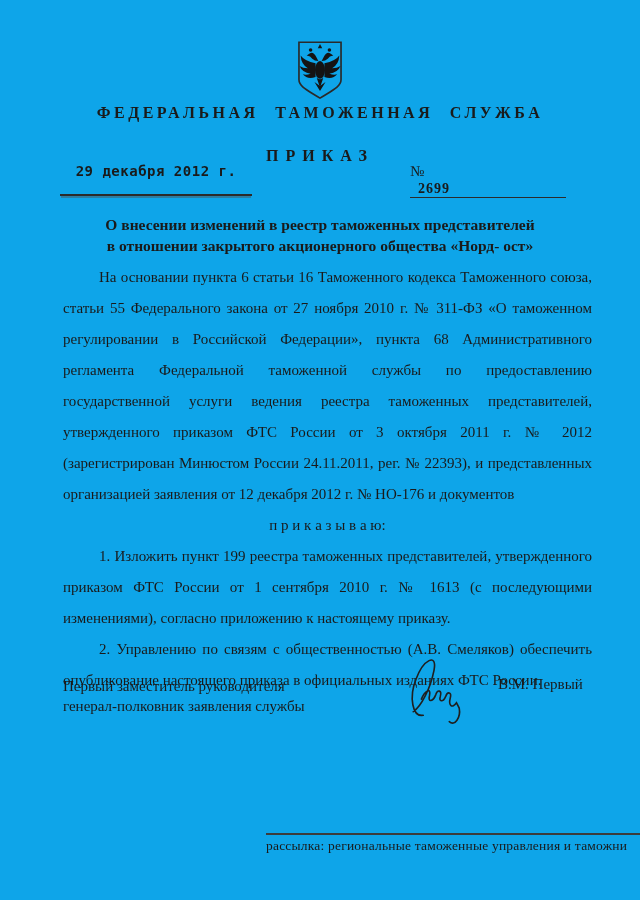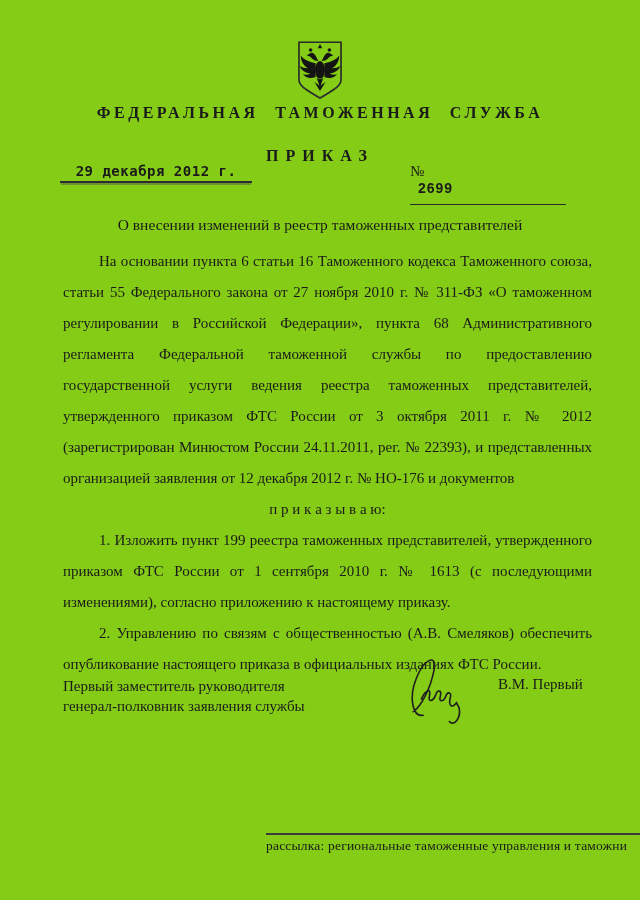--- a/index.html
+++ b/index.html
@@ -4,21 +4,21 @@
 <style>
   html, body {
     margin: 0;
     padding: 0;
     background: #ffffff;
   }
   .page {
     position: relative;
     width: 640px;
     height: 900px;
-    background: #84cc16;
+    background: #0ea5e9;
     overflow: hidden;
     font-family: "Liberation Serif", serif;
     color: #1a1a1a;
   }
   
   .emblem {
     position: absolute;
     top: 40px;
     left: 50%;
     transform: translateX(-50%);
@@ -51,71 +51,71 @@
   .date-block {
     position: absolute;
     top: 163px;
     left: 60px;
     width: 192px;
     text-align: center;
     font-family: "DejaVu Sans Mono", monospace;
     font-size: 14px;
     font-weight: bold;
     letter-spacing: 0.5px;
-    padding-bottom: 2px;
+    padding-bottom: 15px;
     border-bottom: 2px solid #2b2b2b;
     box-shadow: 0 3px 0 -1px rgba(80,80,80,0.45);
   }
   .number-block {
     position: absolute;
     top: 163px;
     left: 410px;
     width: 180px;
     font-size: 15px;
   }
   .number-label {
     display: inline-block;
     font-family: "Liberation Serif", serif;
     font-size: 15px;
     margin-right: 10px;
   }
   .number-value {
     display: inline-block;
     width: 148px;
-    font-family: Liberation Sans, sans-serif;
+    font-family: Liberation Serif, serif;
     font-weight: bold;
     font-size: 14px;
     letter-spacing: 1px;
-    padding-bottom: 8px;
+    padding-bottom: 0;
     padding-left: 8px;
     border-bottom: 1.5px solid #2b2b2b;
   }
   .city {
     position: absolute;
     top: 188px;
     left: 0;
     width: 100%;
     text-align: center;
     font-size: 14.5px;
   }
   
   .subject {
     position: absolute;
     top: 214px;
     left: 70px;
     width: 500px;
     text-align: center;
     font-size: 15.5px;
-    font-weight: normal;
+    font-weight: bold;
     line-height: 21px;
   }
   
   .body-text {
     position: absolute;
-    top: 246px;
+    top: 262px;
     left: 63px;
     width: 529px;
     font-size: 15px;
     line-height: 31px;
     text-align: justify;
   }
   .body-text p {
     margin: 0;
     text-indent: 36px;
   }
@@ -193,20 +193,21 @@
 
   <div class="date-block">29 декабря 2012 г.</div>
 
   <div class="number-block">
     <span class="number-label">№</span><span class="number-value">2699</span>
   </div>
 
 
   <div class="subject">
     <span>О внесении изменений в реестр таможенных представителей</span><br>
+    <span>в отношении закрытого акционерного общества «Норд- ост»</span>
   </div>
 
   <div class="body-text">
     <p>На основании пункта 6 статьи 16 Таможенного кодекса Таможенного союза, статьи 55 Федерального закона от 27 ноября 2010 г. № 311-ФЗ «О таможенном регулировании в Российской Федерации», пункта 68 Административного регламента Федеральной таможенной службы по предоставлению государственной услуги ведения реестра таможенных  представителей, утвержденного приказом ФТС России от 3 октября 2011 г. № 2012 (зарегистрирован Минюстом России 24.11.2011, рег. № 22393), и представленных организацией заявления от 12 декабря 2012 г. № НО-176 и документов</p>
     <p class="command-line">п р и к а з ы в а ю:</p>
     <p>1. Изложить пункт 199 реестра таможенных представителей, утвержденного приказом ФТС России от 1 сентября 2010 г. № 1613 (с последующими изменениями), согласно приложению к настоящему приказу.</p>
     <p>2. Управлению по связям с общественностью (А.В. Смеляков) обеспечить опубликование настоящего приказа в официальных изданиях ФТС России.</p>
   </div>
 
   <div class="signature-block">

